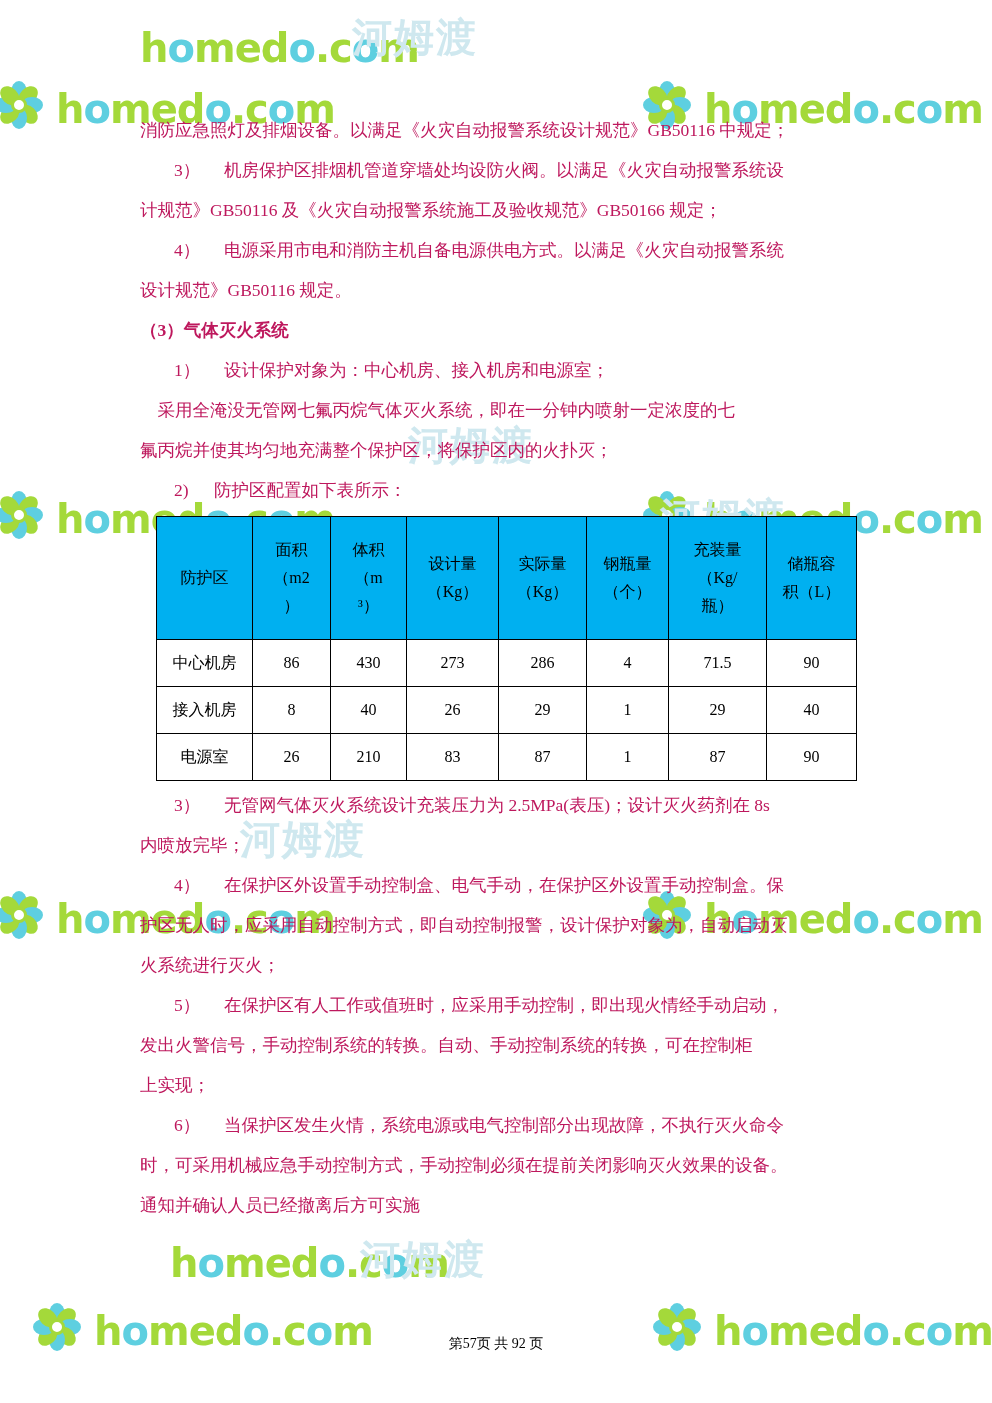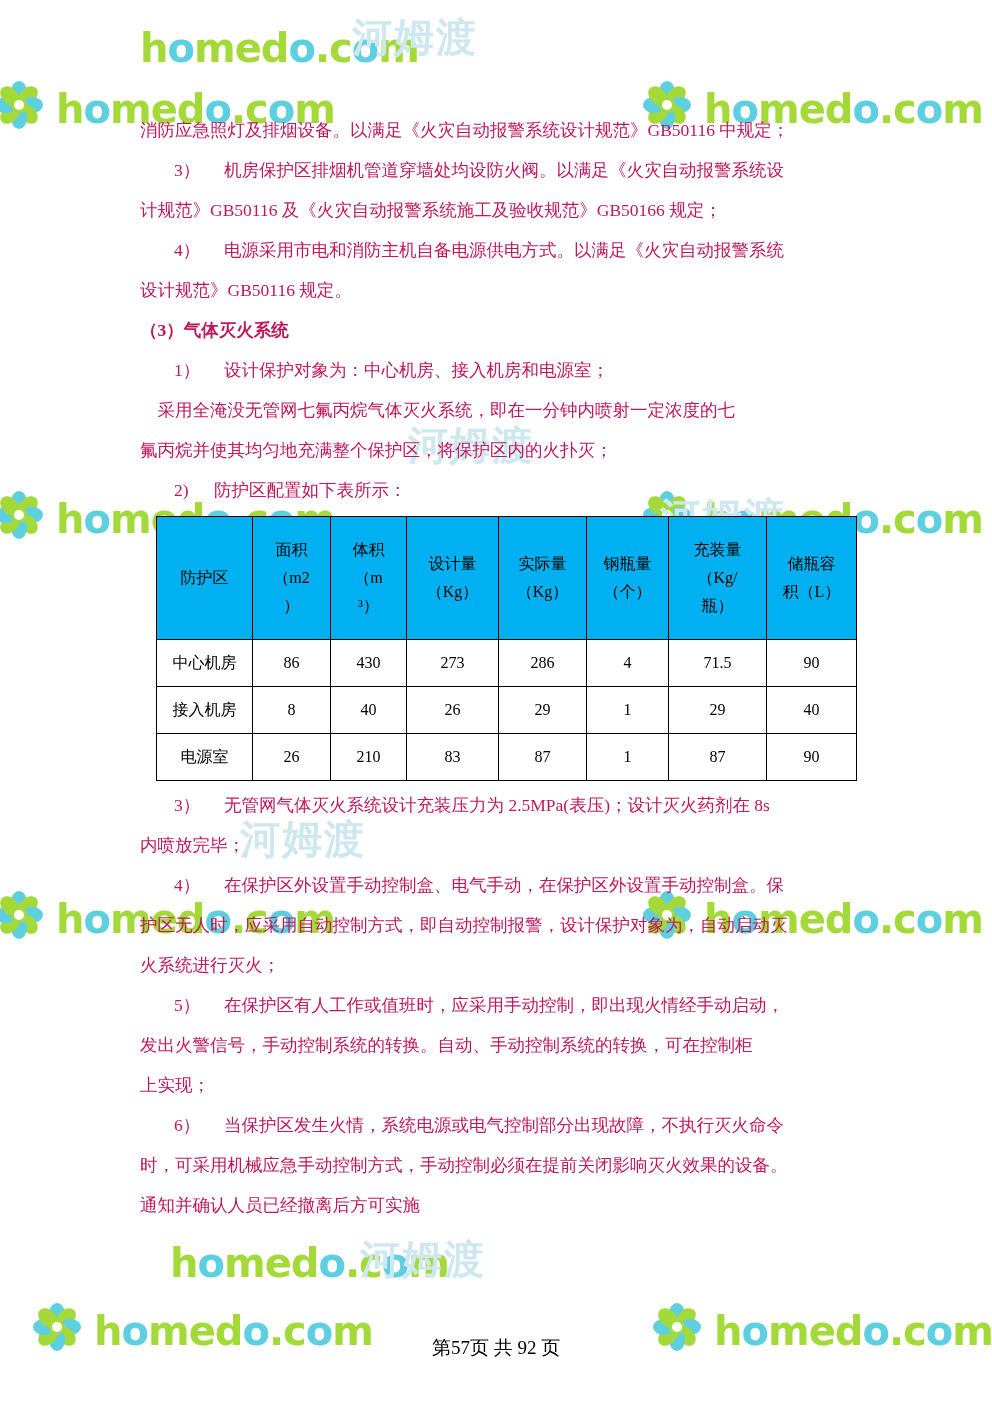--- a/index.html
+++ b/index.html
@@ -67,21 +67,21 @@
     height: 44px;
     background: #fff;
     line-height: 20px;
   }
   .footer {
     position: absolute;
     left: 0;
     top: 1335px;
     width: 992px;
     text-align: center;
-    font-size: 19px;
+    font-size: 14px;
     color: #000;
     font-family: "Liberation Serif", serif;
   }
 
   
   .wm {
     position: absolute;
     pointer-events: none;
     user-select: none;
     display: flex;

